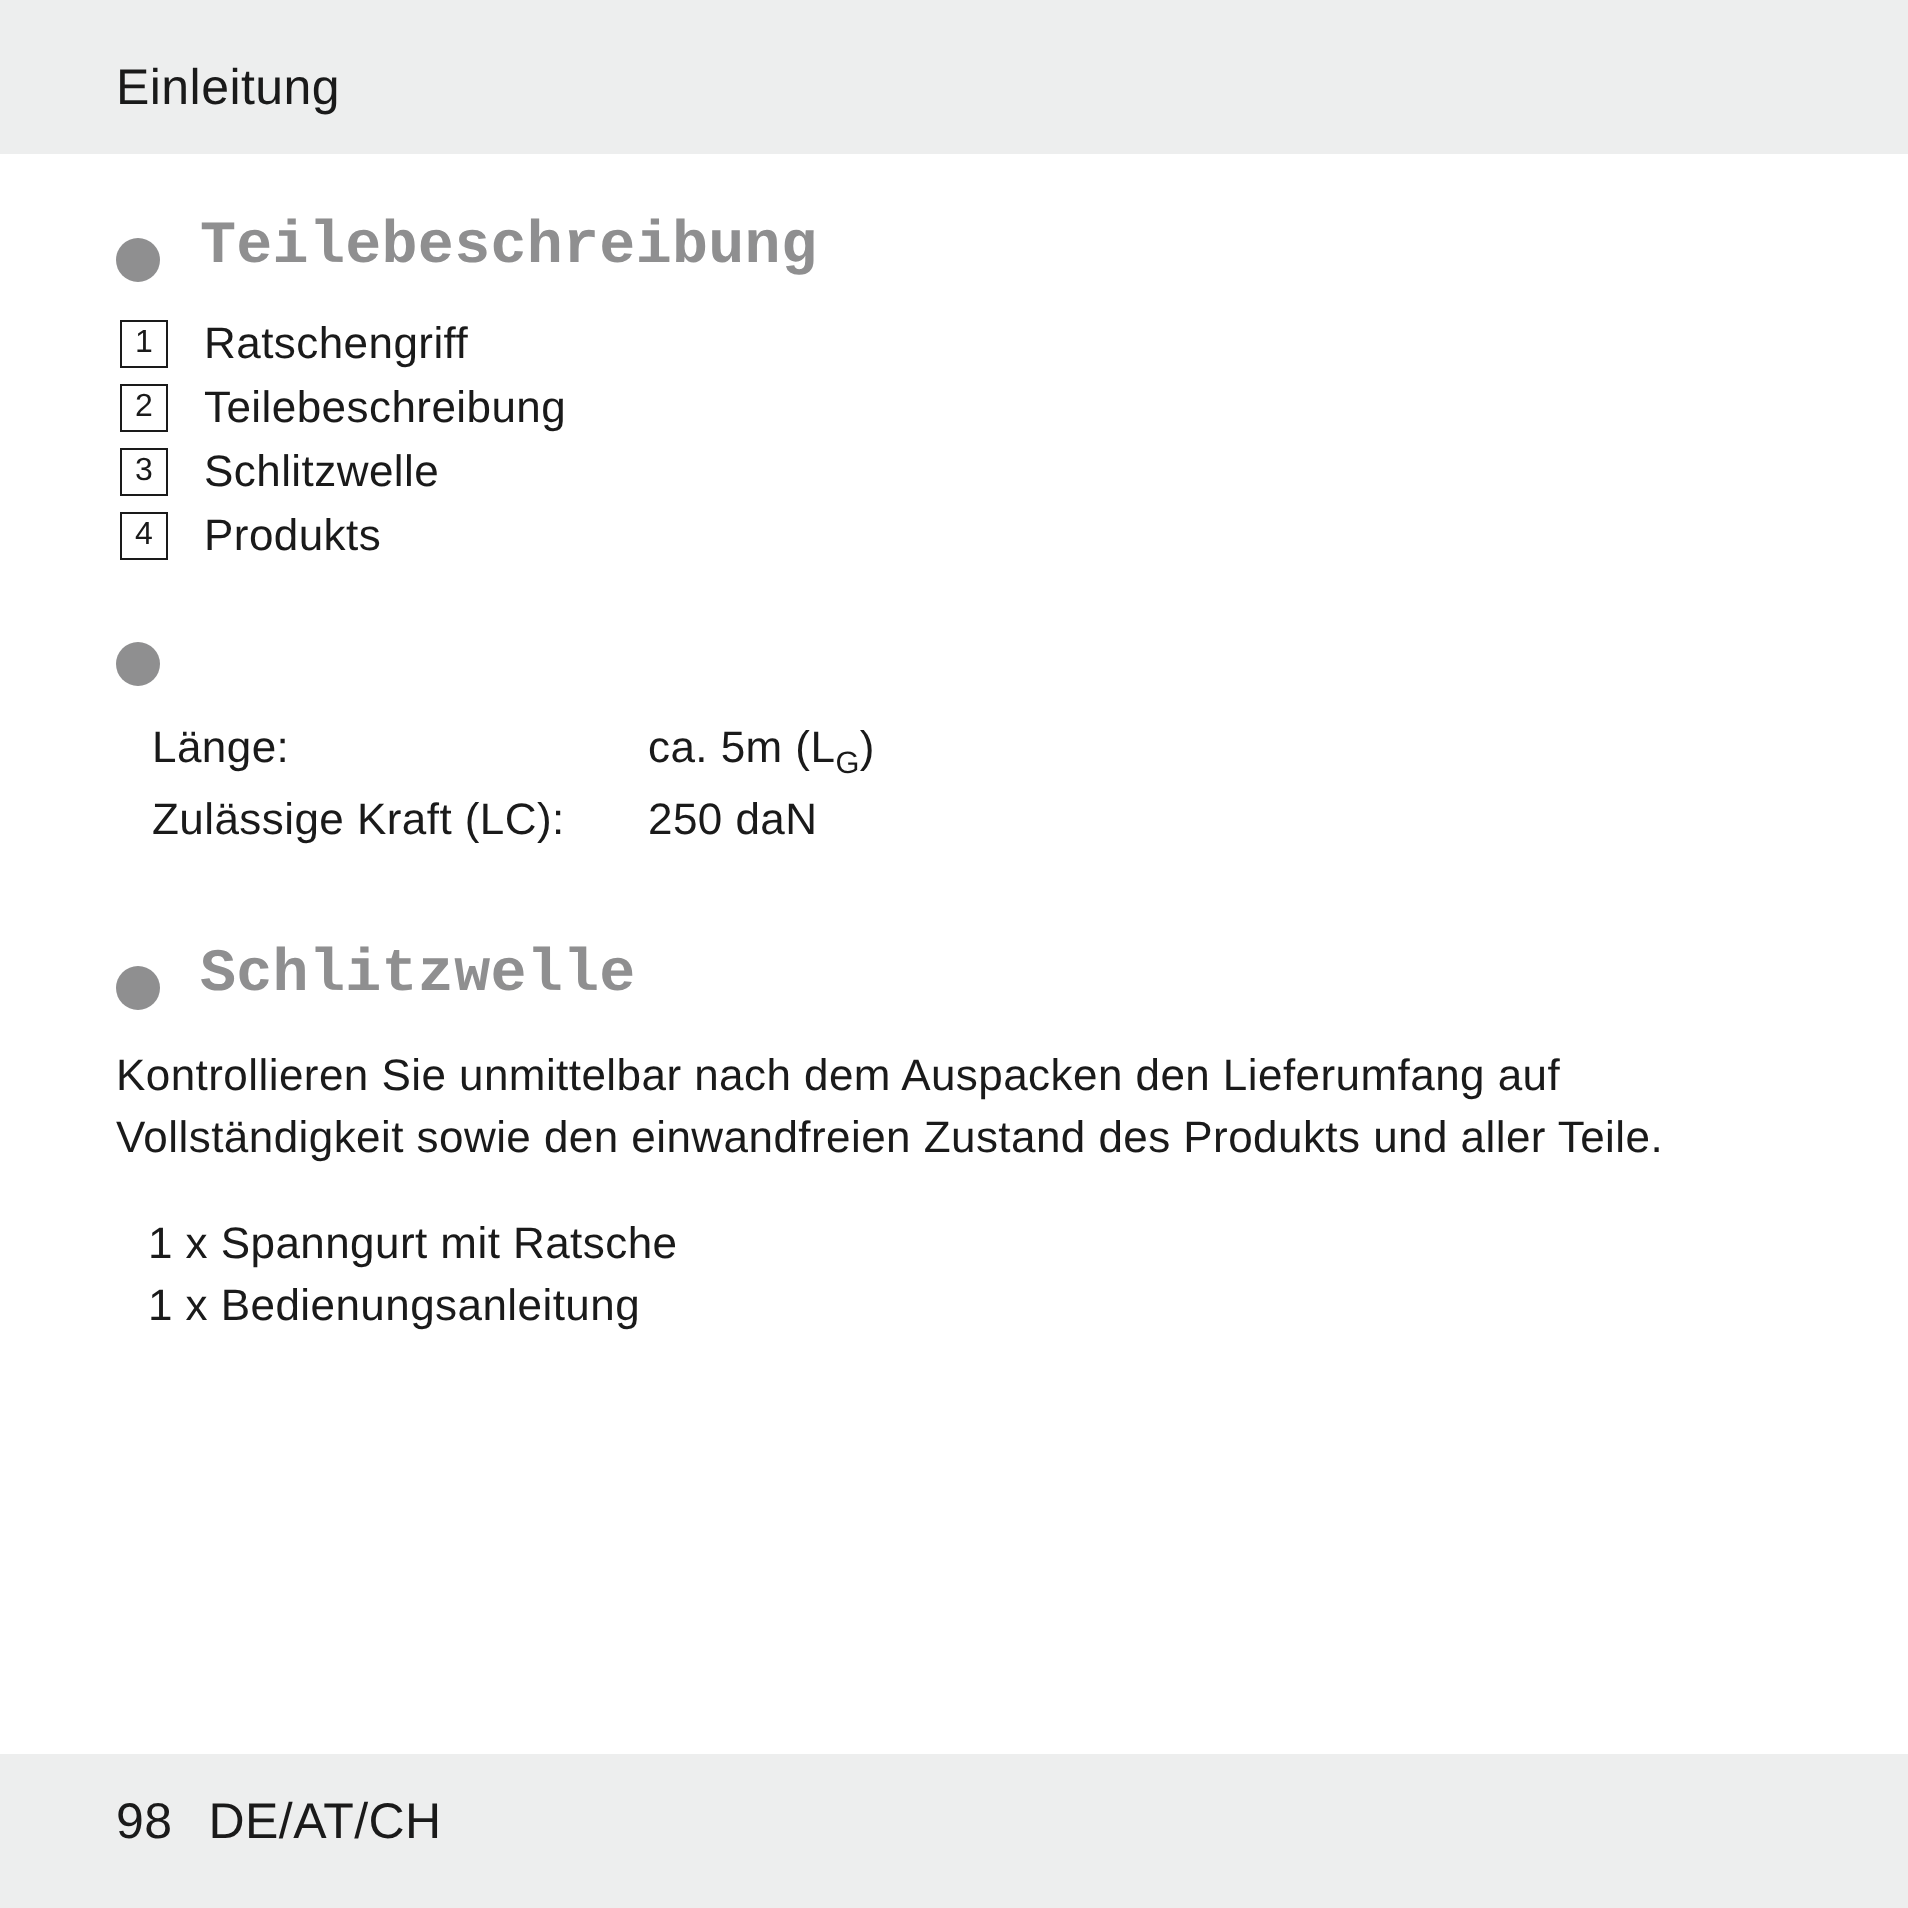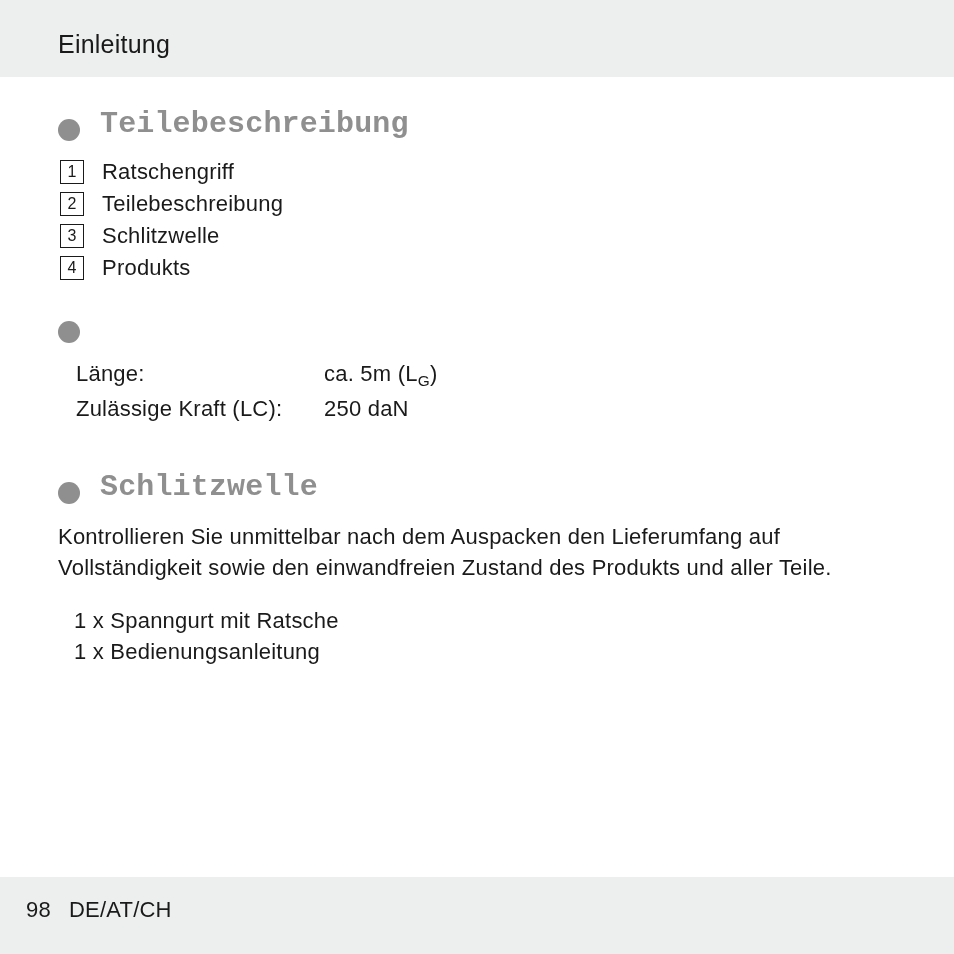--- a/index.html
+++ b/index.html
@@ -51,22 +51,22 @@
     margin-right:18px;flex:0 0 auto;
     font-family:Arial,sans-serif;
   }
   .specs{margin:0 0 48px 18px}
   .specs .row{display:flex;margin:6px 0}
   .specs .k{width:248px}
   .sub{font-size:.7em;vertical-align:-.35em}
   .scope-text{margin:4px 0 22px 0;line-height:1.38}
   .scope-list{margin:16px;padding:0;list-style:none;line-height:1.42}
   .footer{
-    padding:20px 0 0 26px;
-    font-size:22px;
+    padding:20px 0 0 58px;
+    font-size:25px;
     display:flex;gap:18px;
   }
   .mt{margin-top:42px}
 </style>
 </head>
 <body>
 
 <div class="header">Einleitung</div>
 
 <div class="page">

